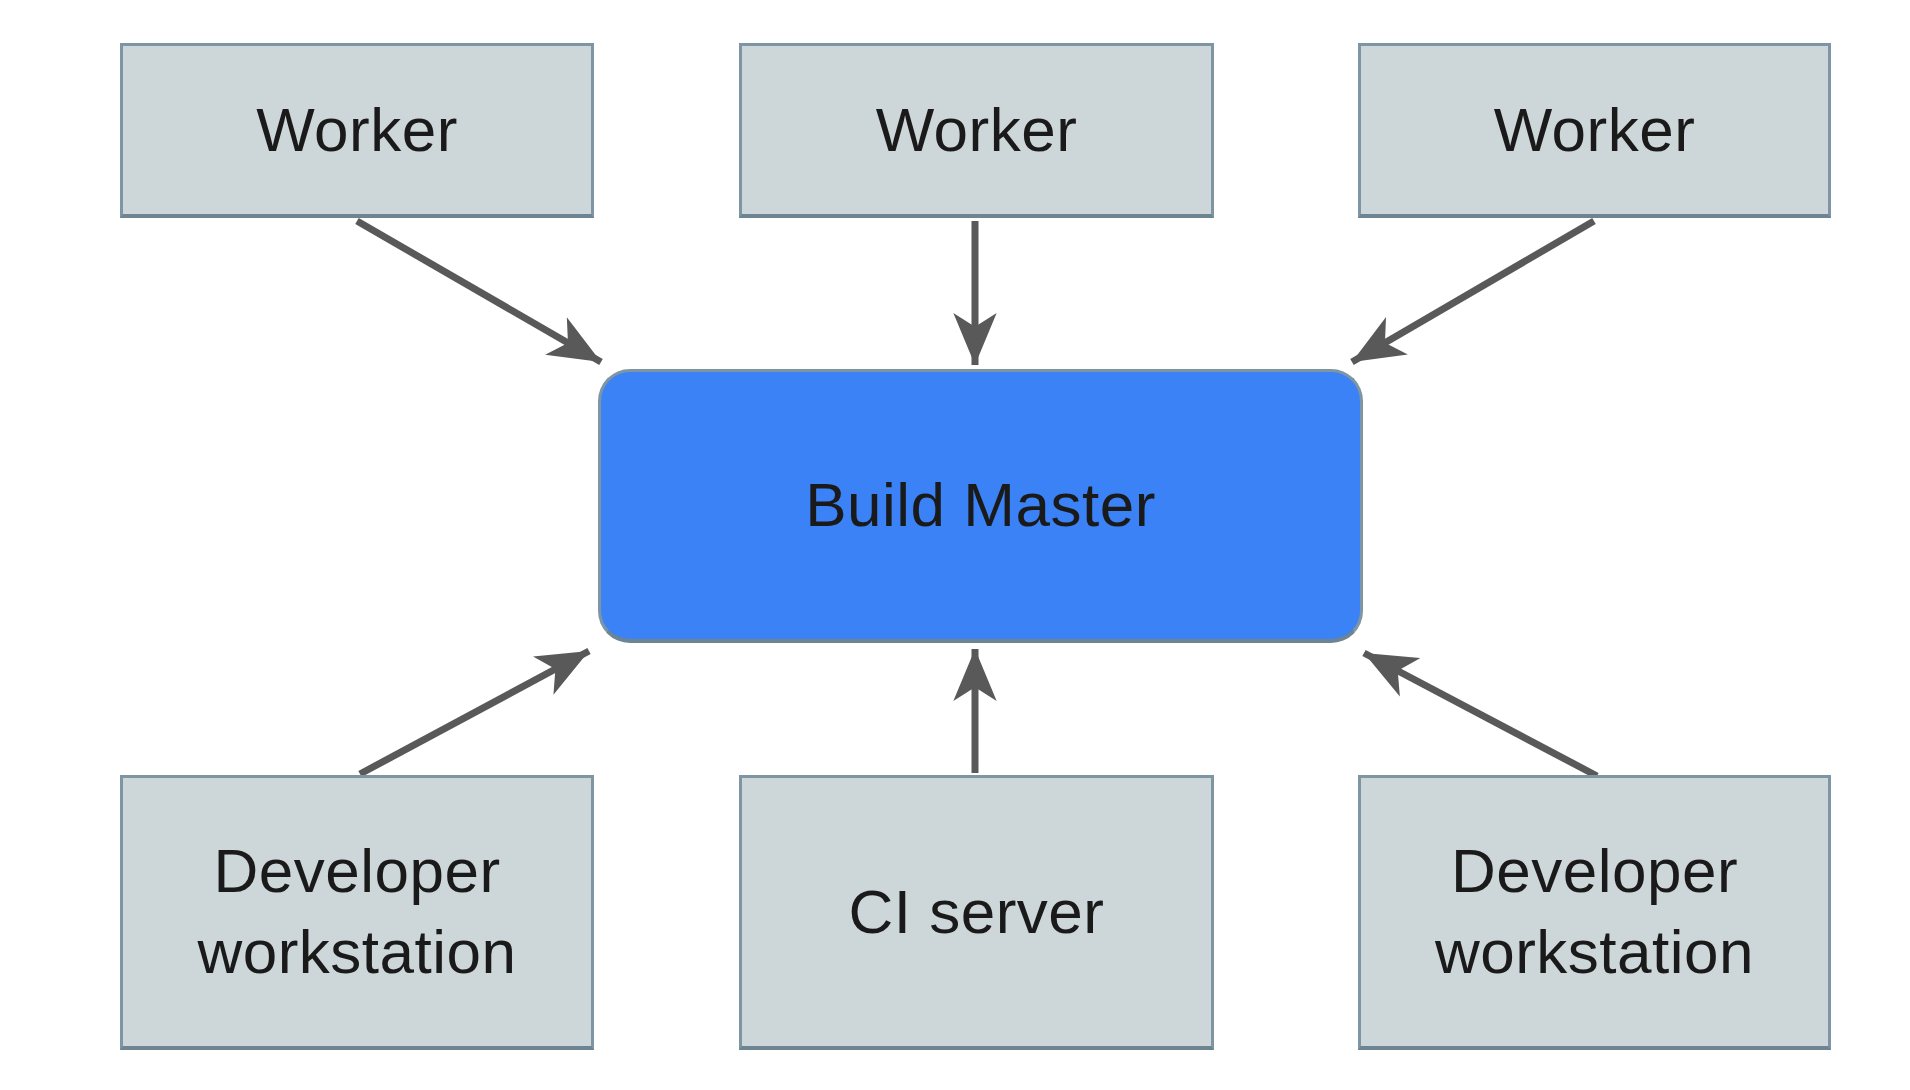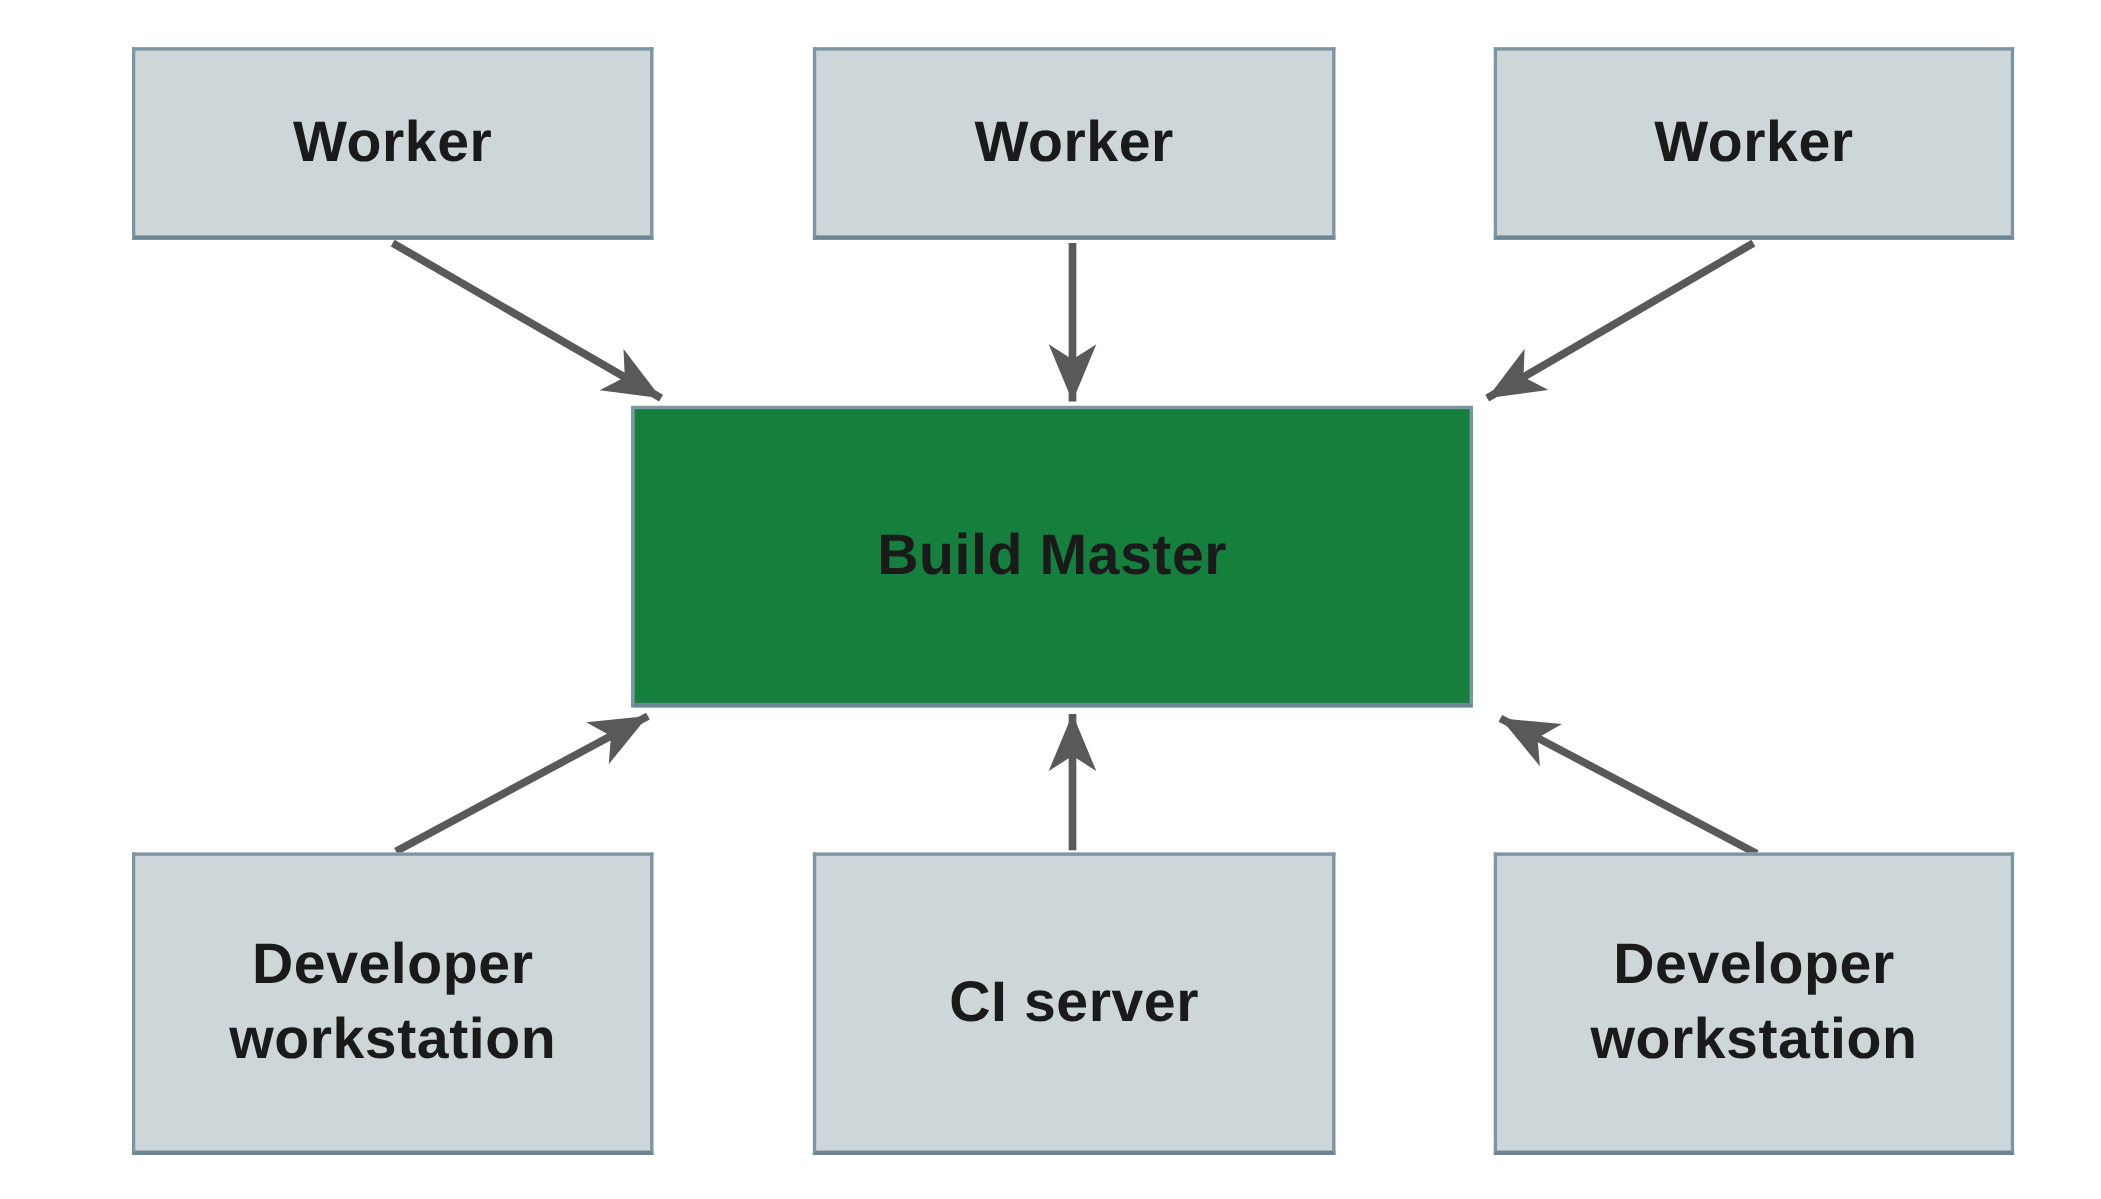--- a/index.html
+++ b/index.html
@@ -27,22 +27,22 @@
     position: absolute;
     box-sizing: border-box;
     border-style: solid;
     border-width: 3px 3px 4px 3px;
     display: flex;
     align-items: center;
     justify-content: center;
     text-align: center;
   }
   .node-label {
-    font-size: 52px;
-    font-weight: 700;
+    font-size: 62px;
+    font-weight: 400;
     line-height: 1.3;
     letter-spacing: 0.5px;
     padding: 0 14px;
   }
 </style>
 </head>
 <body>
 
 <div class="stage" style="background: rgb(255, 255, 255);">
   <svg class="arrow-layer" viewBox="0 0 1910 1090" xmlns="http://www.w3.org/2000/svg">
@@ -63,21 +63,21 @@
   <div id="node-layer">
       <div class="node" style="left: 120px; top: 43px; width: 474px; height: 175px; background: rgb(205, 214, 217); border-color: rgb(126, 149, 164) rgb(126, 149, 164) rgb(109, 132, 146);">
         <span class="node-label" style="color: rgb(26, 26, 26);">Worker</span>
       </div>
       <div class="node" style="left: 739px; top: 43px; width: 475px; height: 175px; background: rgb(205, 214, 217); border-color: rgb(126, 149, 164) rgb(126, 149, 164) rgb(109, 132, 146);">
         <span class="node-label" style="color: rgb(26, 26, 26);">Worker</span>
       </div>
       <div class="node" style="left: 1358px; top: 43px; width: 473px; height: 175px; background: rgb(205, 214, 217); border-color: rgb(126, 149, 164) rgb(126, 149, 164) rgb(109, 132, 146);">
         <span class="node-label" style="color: rgb(26, 26, 26);">Worker</span>
       </div>
-      <div class="node" style="left: 574px; top: 369px; width: 765px; height: 274px; background: #15803d; border-color: rgb(126, 149, 164) rgb(126, 149, 164) rgb(109, 132, 146);">
+      <div class="node" style="left: 598px; top: 369px; width: 765px; height: 274px; background: #3b82f6; border-color: rgb(126, 149, 164) rgb(126, 149, 164) rgb(109, 132, 146); border-radius: 32px;">
         <span class="node-label" style="color: rgb(26, 26, 26);">Build Master</span>
       </div>
       <div class="node" style="left: 120px; top: 775px; width: 474px; height: 275px; background: rgb(205, 214, 217); border-color: rgb(126, 149, 164) rgb(126, 149, 164) rgb(109, 132, 146);">
         <span class="node-label" style="color: rgb(26, 26, 26);">Developer workstation</span>
       </div>
       <div class="node" style="left: 739px; top: 775px; width: 475px; height: 275px; background: rgb(205, 214, 217); border-color: rgb(126, 149, 164) rgb(126, 149, 164) rgb(109, 132, 146); text-align: right;">
         <span class="node-label" style="color: rgb(26, 26, 26);">CI server</span>
       </div>
       <div class="node" style="left: 1358px; top: 775px; width: 473px; height: 275px; background: rgb(205, 214, 217); border-color: rgb(126, 149, 164) rgb(126, 149, 164) rgb(109, 132, 146);">
         <span class="node-label" style="color: rgb(26, 26, 26);">Developer workstation</span>

